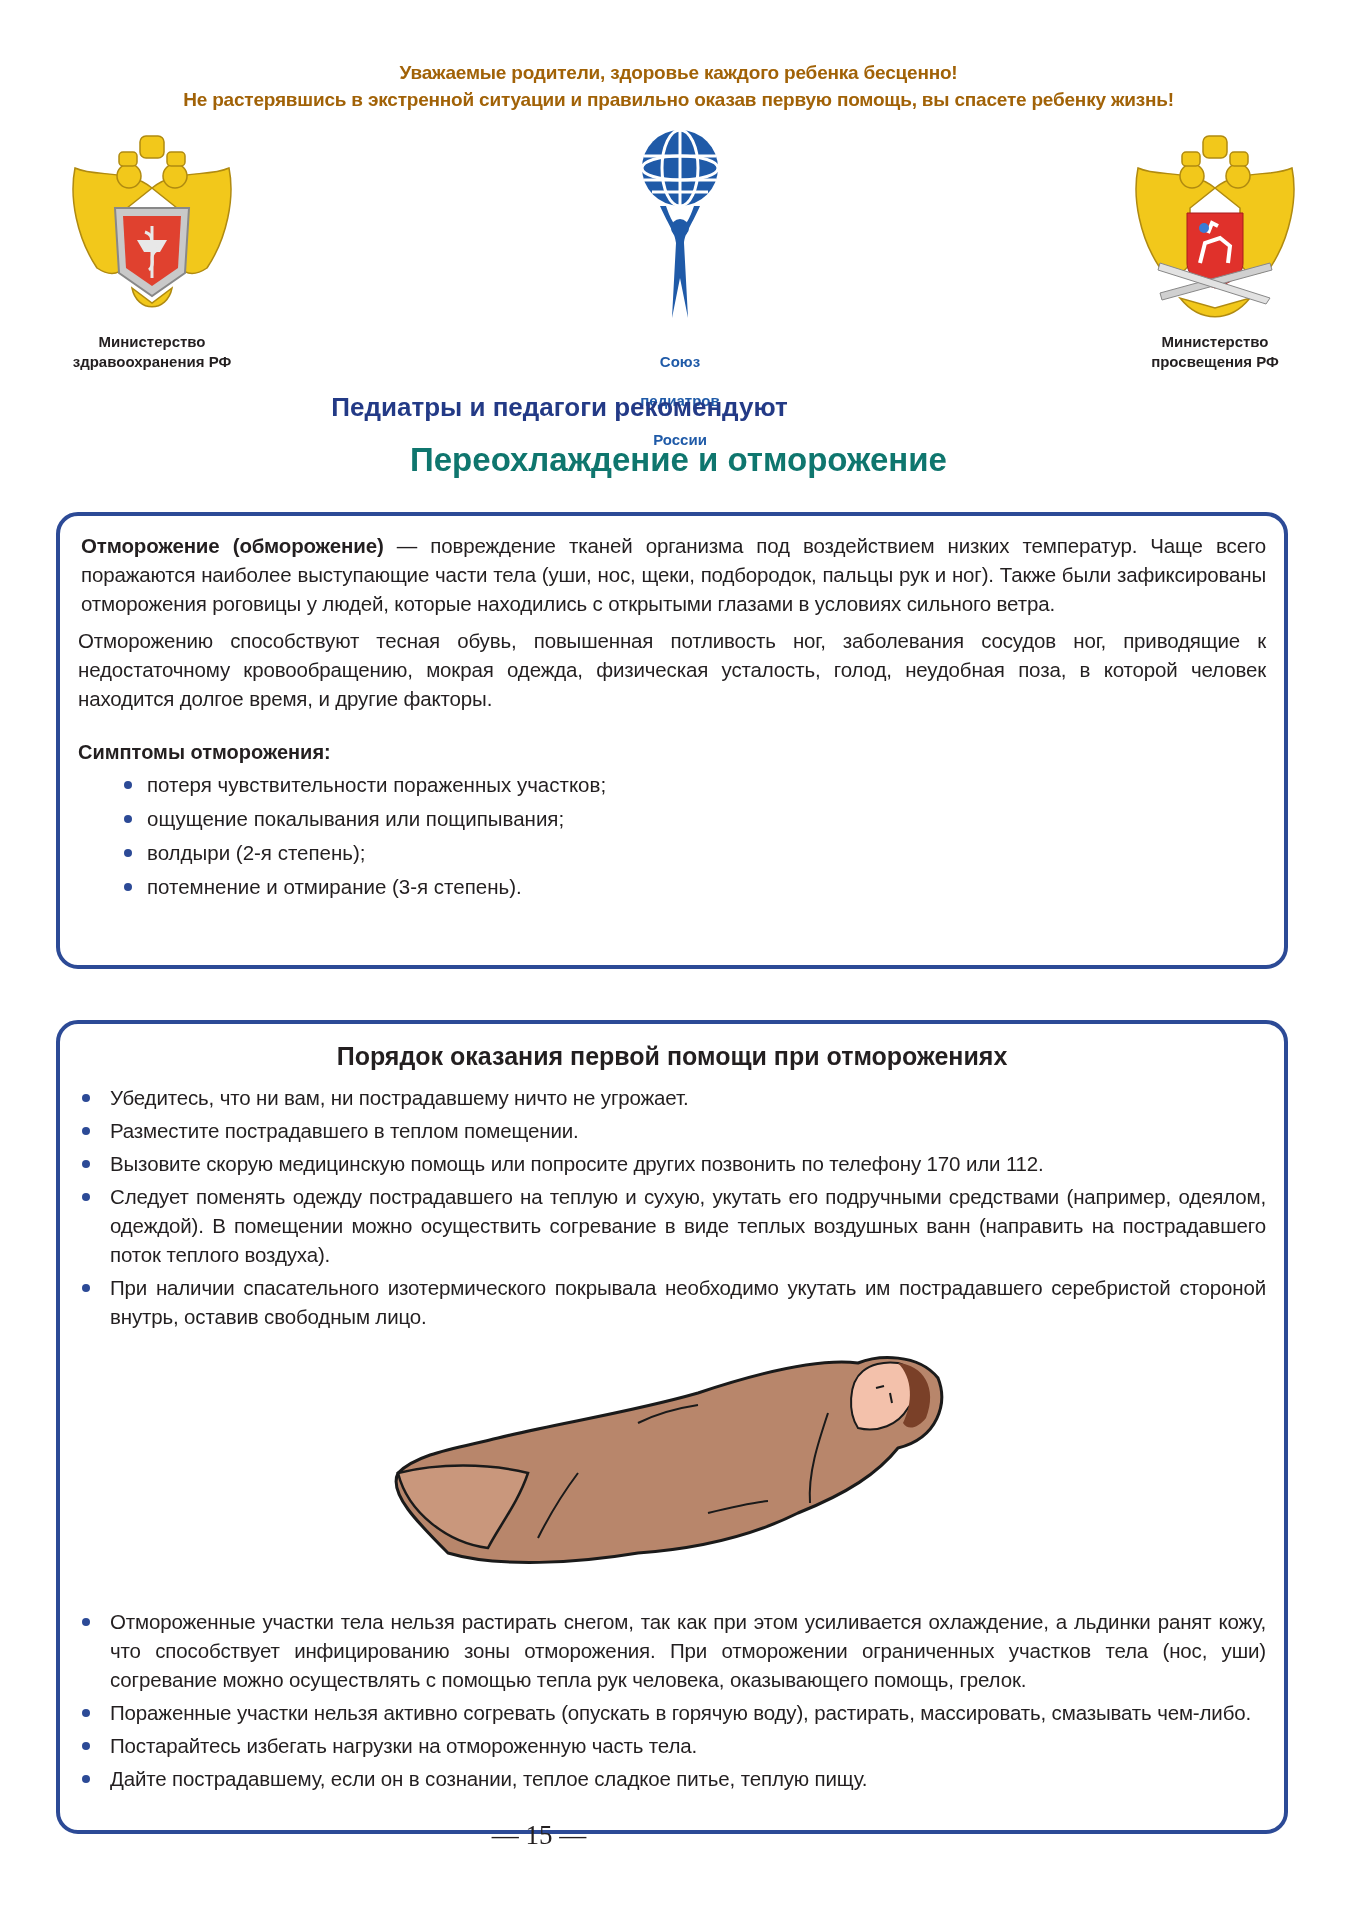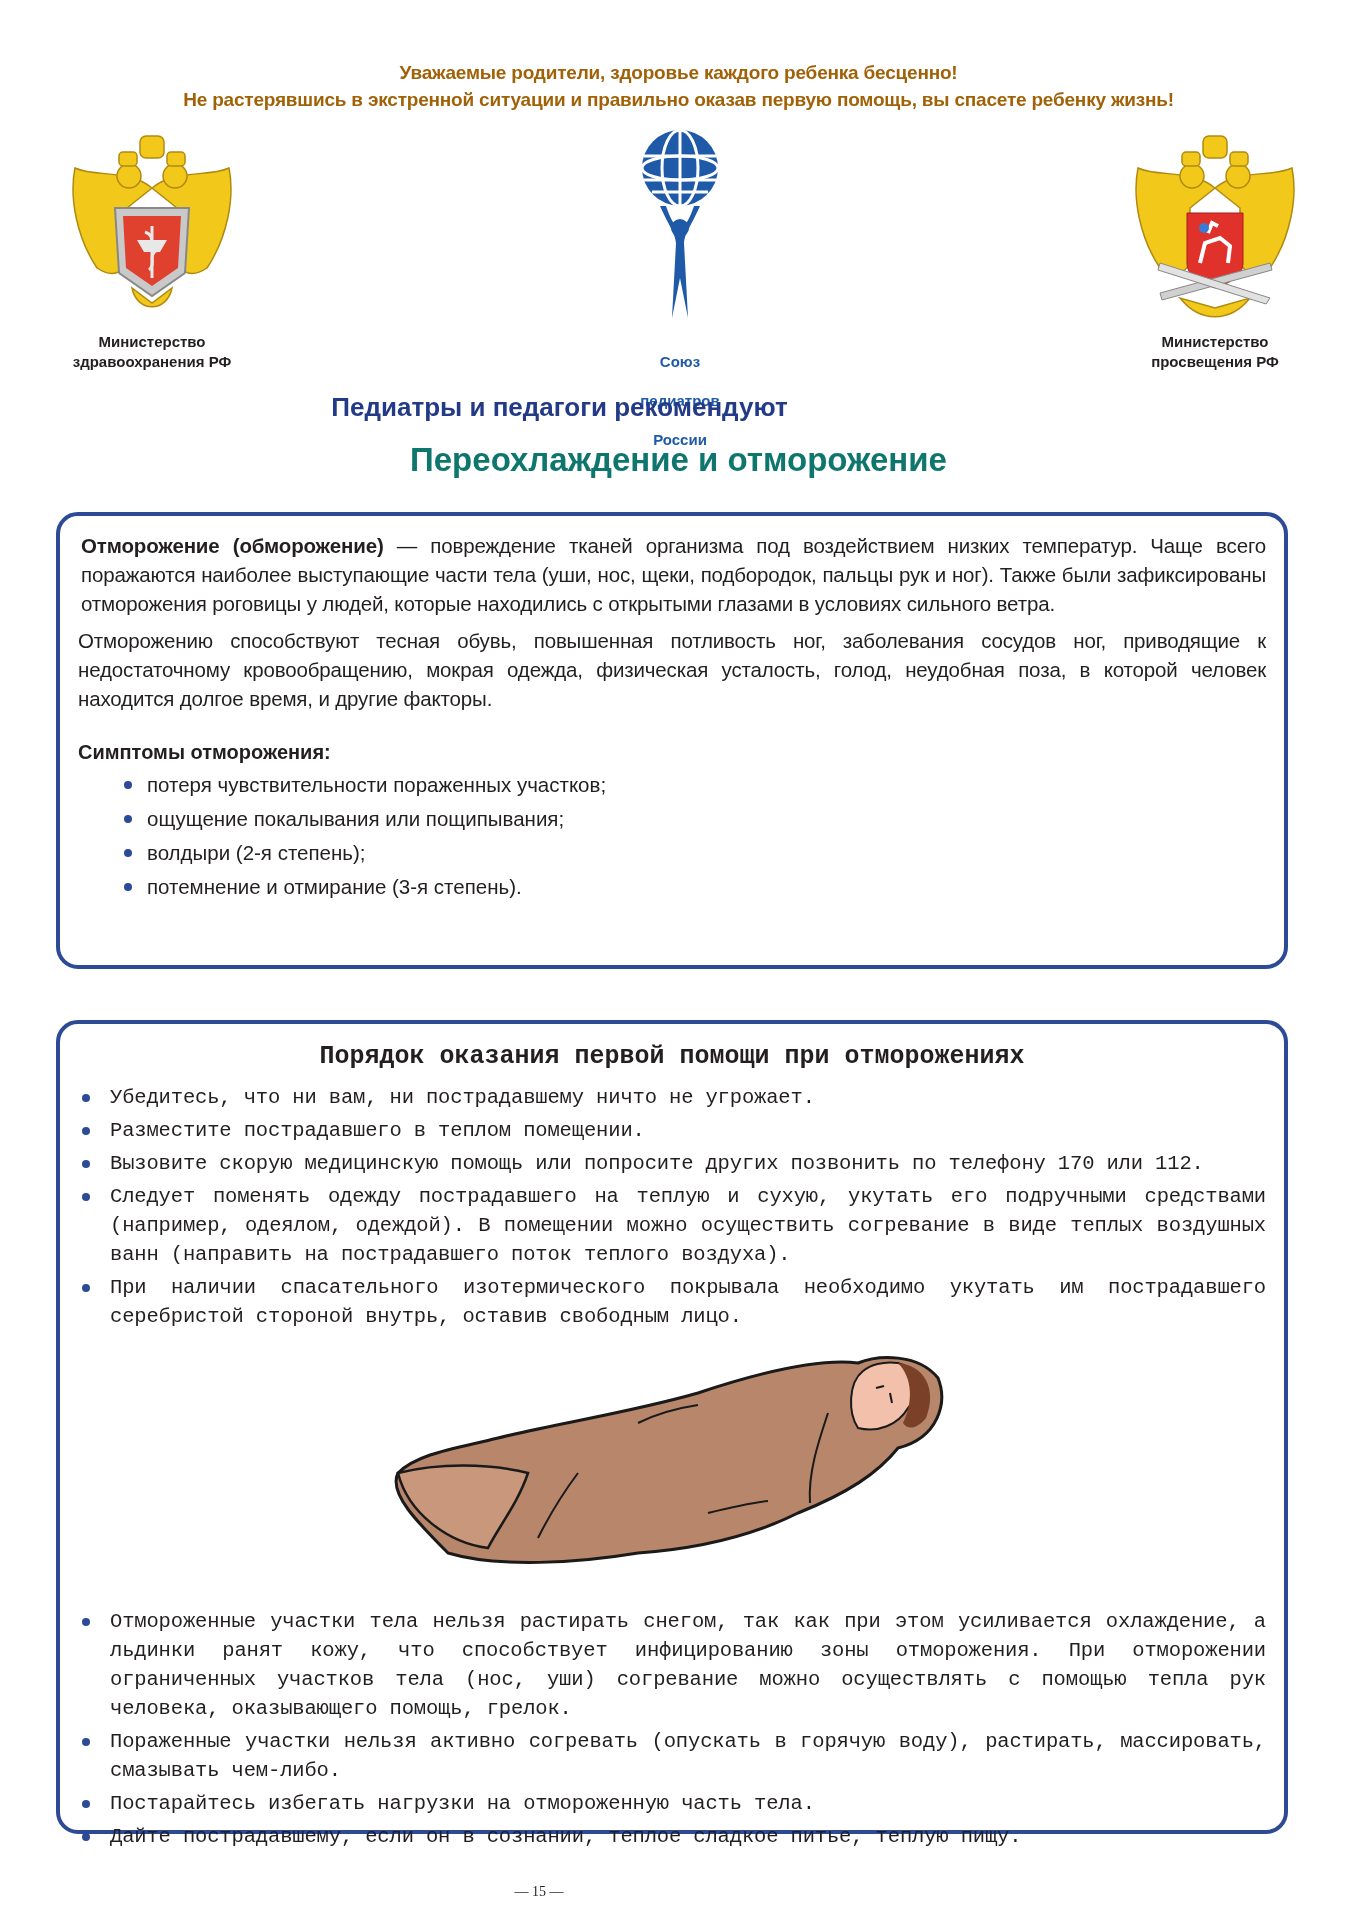--- a/index.html
+++ b/index.html
@@ -15,41 +15,41 @@
   .logo-left { left: 52px; top: 128px; width: 200px; }
   .logo-right { left: 1115px; top: 128px; width: 200px; }
   .logo-center { left: 620px; top: 128px; width: 120px; }
   .logo-center .caption { color: #1f5aa8; font-size: 15px; line-height: 19px; margin-top: 20px; }
 
   .recommend { position: absolute; left: 0; top: 392px; width: 1119px; text-align: center; color: #233a86; font-weight: bold; font-size: 26px; }
   .title { position: absolute; left: 0; top: 441px; width: 1357px; text-align: center; color: #0f766e; font-weight: bold; font-size: 33px; }
 
   .box { position: absolute; left: 56px; width: 1232px; border: 4px solid #2c4a96; border-radius: 22px; }
   .box1 { top: 512px; height: 457px; padding: 15px 18px 0 18px; }
-  .box2 { top: 1020px; height: 814px; padding: 18px 18px 0 18px; font-family: Liberation Mono, monospace; }
+  .box2 { top: 1020px; height: 814px; padding: 18px 18px 0 18px; }
 
   .para { font-size: 20.5px; line-height: 29px; text-align: justify; color: #231f20; letter-spacing: -0.15px; }
   .para + .para { margin-top: 8px; }
   .para .term { font-weight: bold; }
   .para1 { text-indent: 0; padding-left: 3px; }
 
   .sym-title { margin-top: 28px; font-weight: bold; font-size: 20px; color: #231f20; }
   .sym-list { list-style: none; margin-top: 4px; padding-left: 46px; }
   .sym-list li { position: relative; font-size: 20.5px; line-height: 34px; padding-left: 23px; }
   .bullet { position: absolute; left: 0; top: 13px; width: 8px; height: 8px; background: #2c4a96; border-radius: 50%; }
 
   .box2-title { text-align: center; font-weight: bold; font-size: 25px; color: #231f20; margin-bottom: 12px; }
   .aid-list { list-style: none; padding-left: 0; }
   .aid-list li { position: relative; font-size: 20.5px; line-height: 29px; padding-left: 32px; text-align: justify; letter-spacing: -0.15px; margin-bottom: 4px; }
   .aid-list li .bullet { left: 4px; top: 11px; }
 
   .illustration { width: 100%; height: 238px; position: relative; margin: 22px 0 16px 0; }
   .illustration svg { position: absolute; left: 300px; top: 0; }
 
-  .page-num { position: absolute; left: 0; top: 1884px; width: 1078px; text-align: center; font-family: "Liberation Serif", serif; font-size: 14px; color: #231f20; }
+  .page-num { position: absolute; left: 0; top: 1820px; width: 1078px; text-align: center; font-family: "Liberation Serif", serif; font-size: 27px; color: #231f20; }
 </style>
 </head>
 <body>
 
 <div class="appeal l1">Уважаемые родители, здоровье каждого ребенка бесценно!</div>
 <div class="appeal l2">Не растерявшись в экстренной ситуации и правильно оказав первую помощь, вы спасете ребенку жизнь!</div>
 
 <div class="logo-block logo-left">
   <svg width="190" height="200" viewBox="0 0 190 200">
     <g fill="#f2c81b" stroke="#b08a10" stroke-width="1.5">

